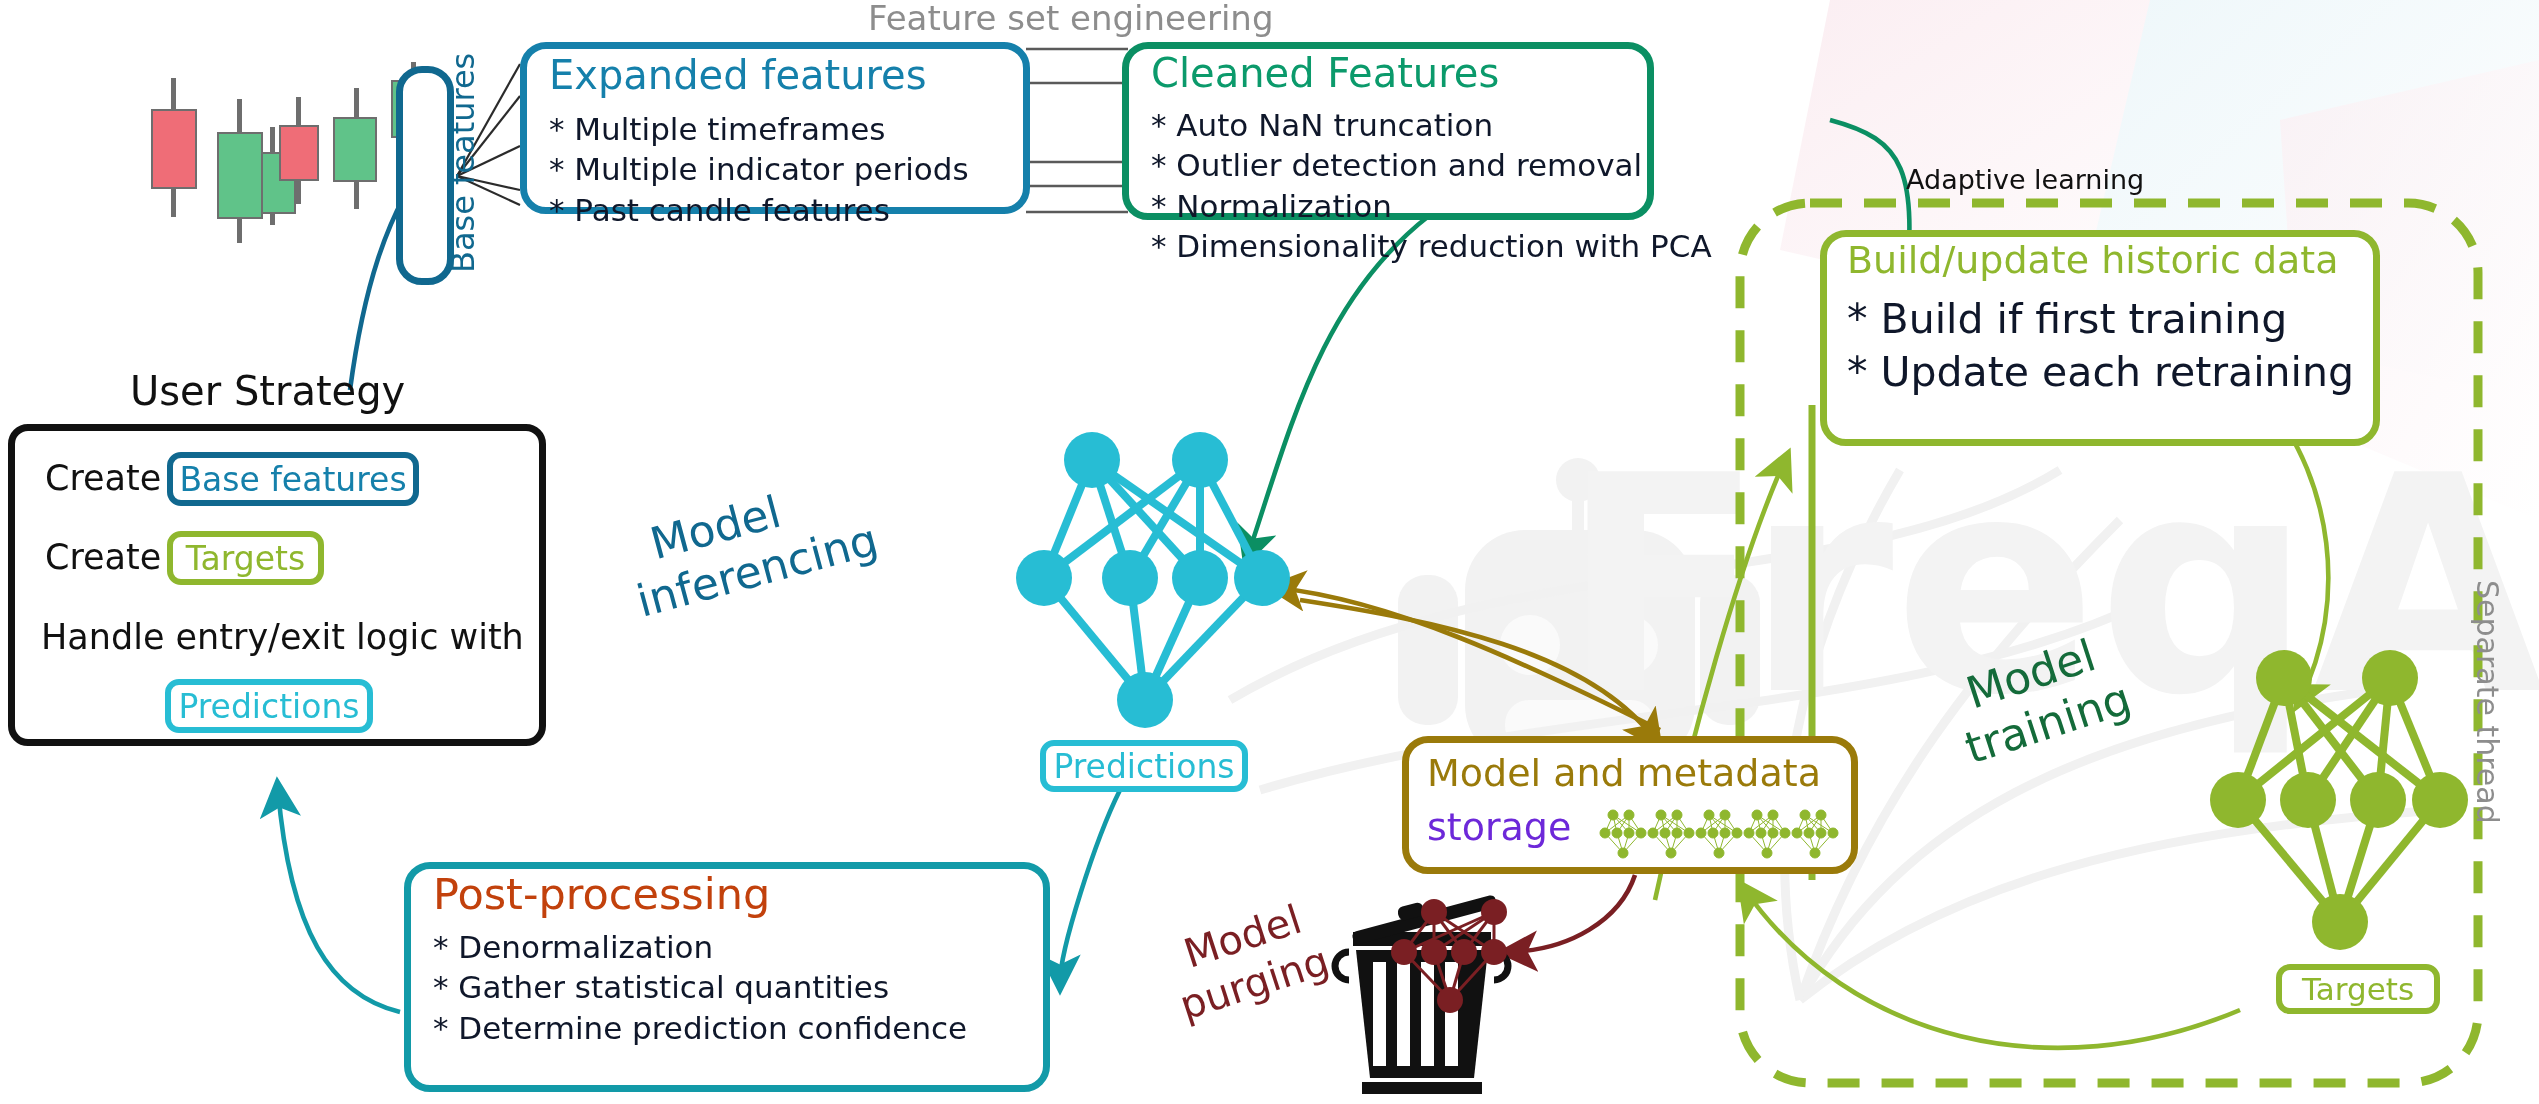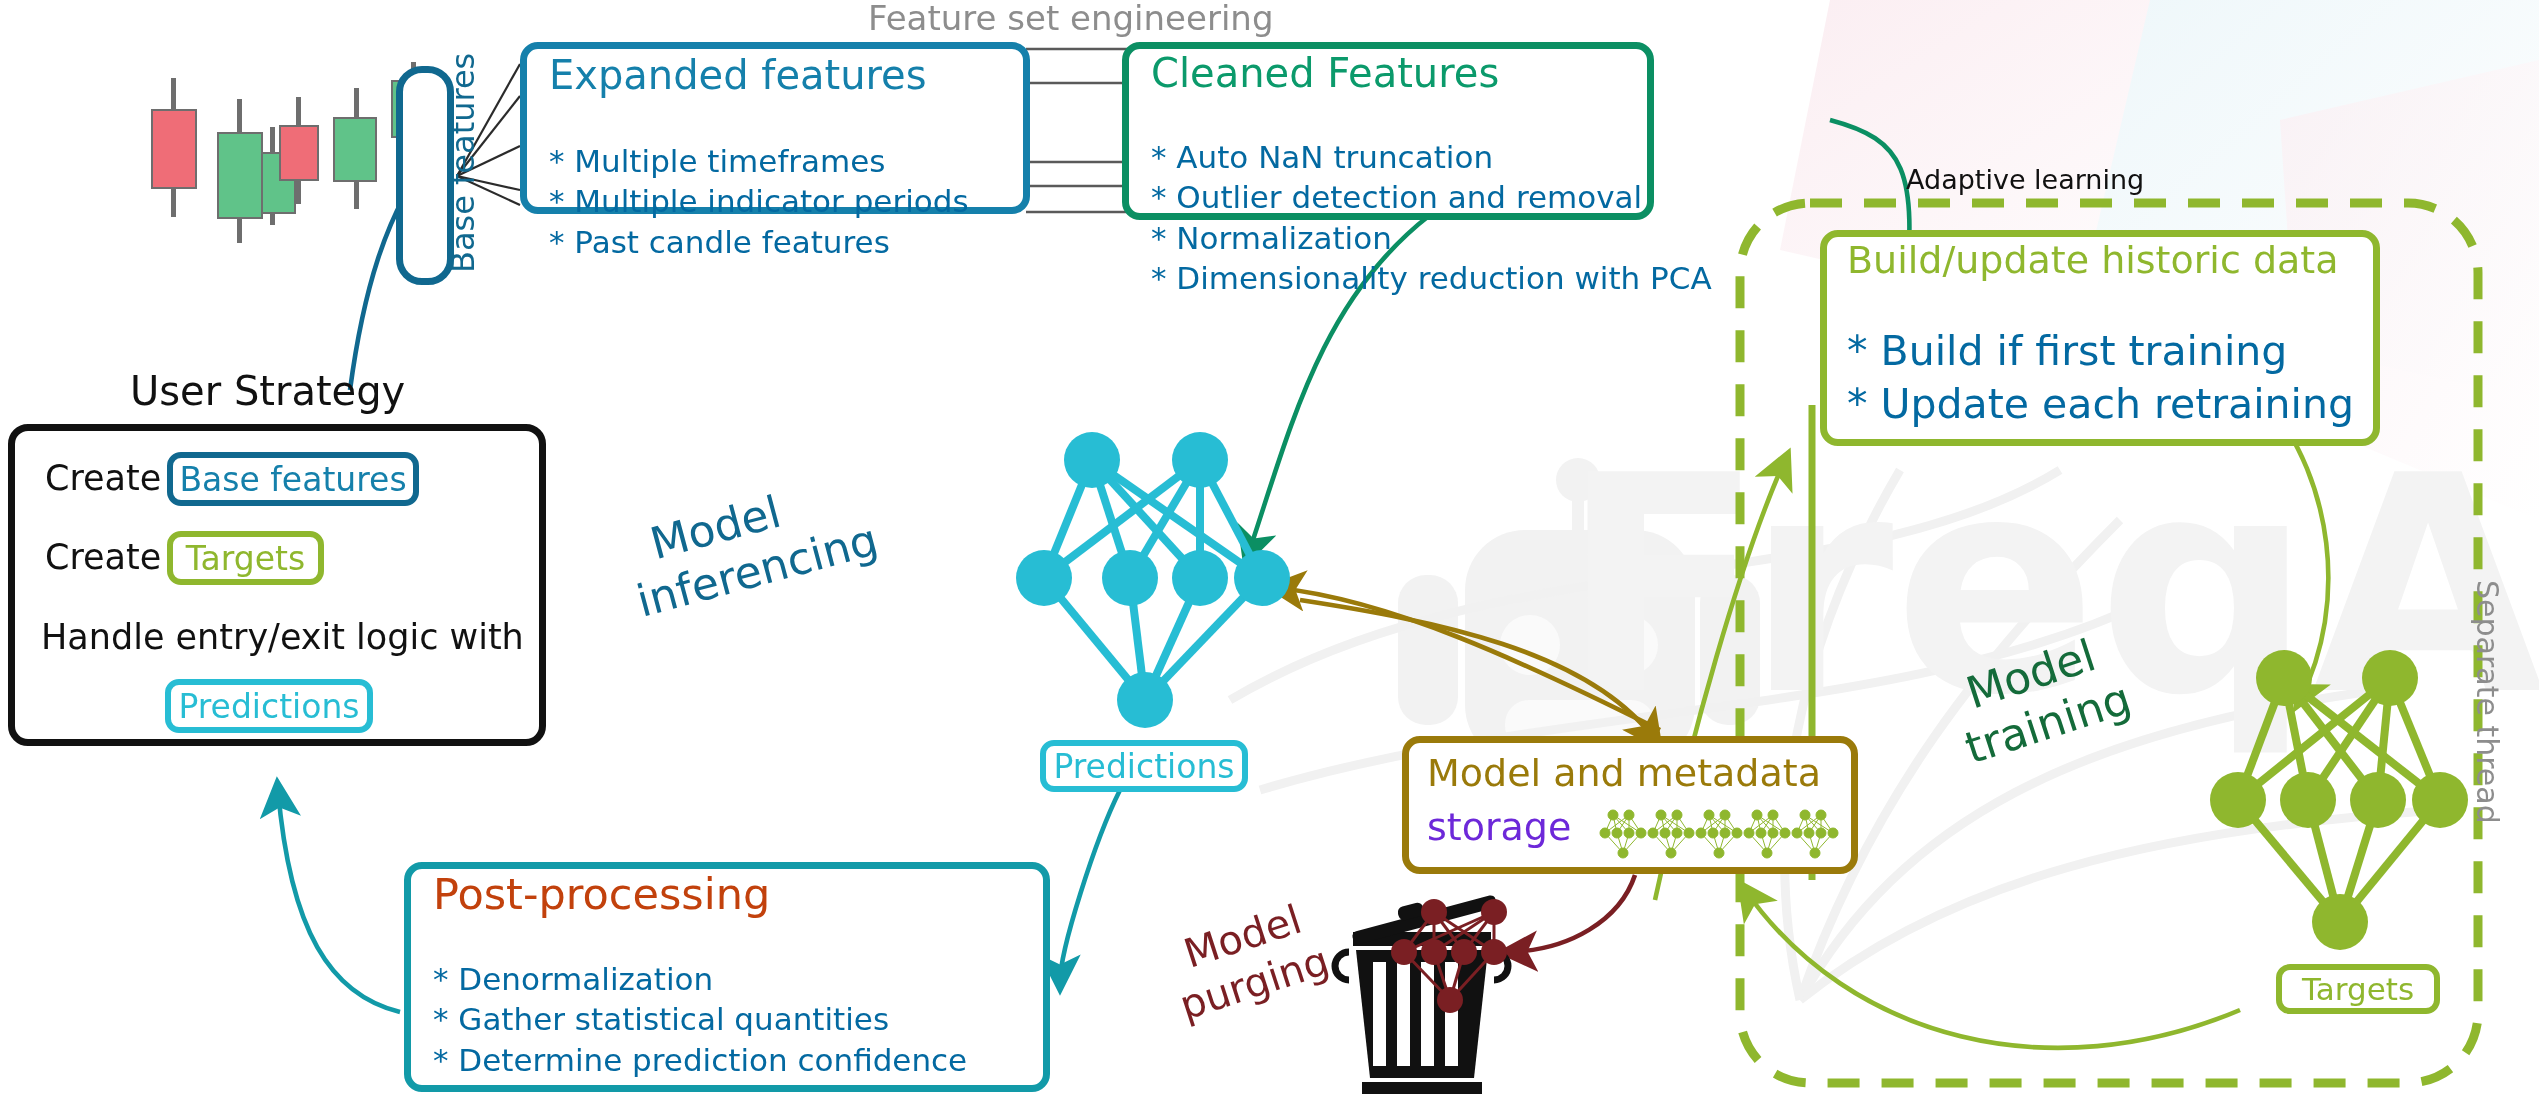--- a/index.html
+++ b/index.html
@@ -1,23 +1,23 @@
 <!DOCTYPE html>
 <html><head>
 <meta charset="utf-8">
 <style>
   html,body{margin:0;padding:0;background:#fff;}
   body{width:2539px;height:1104px;position:relative;overflow:hidden;
        font-family:"DejaVu Sans","Liberation Sans",sans-serif;}
   #stage{position:absolute;left:0;top:0;width:2539px;height:1104px;}
   svg.layer{position:absolute;left:0;top:0;width:2539px;height:1104px;overflow:visible;}
   .box{position:absolute;box-sizing:border-box;background:#fff;}
-  .rbox{border-style:solid;border-radius:18px;}
+  .rbox{border-style:solid;border-radius:26px;}
   .title{font-weight:400;line-height:1;}
-  .bullets{color:#0369a1;line-height:1.30;white-space:nowrap;margin-top:32px;}
+  .bullets{color:#0f172a;line-height:1.30;white-space:nowrap;}
   .pillbox{position:absolute;box-sizing:border-box;background:#fff;border-style:solid;border-radius:14px;
            display:flex;align-items:center;justify-content:center;white-space:nowrap;}
   .lbl{position:absolute;white-space:nowrap;}
   .vlbl{position:absolute;white-space:nowrap;transform-origin:0 0;}
   .rot{position:absolute;white-space:nowrap;transform-origin:0 0;}
 </style>
 </head>
 <body>
 
 <div id="stage">

